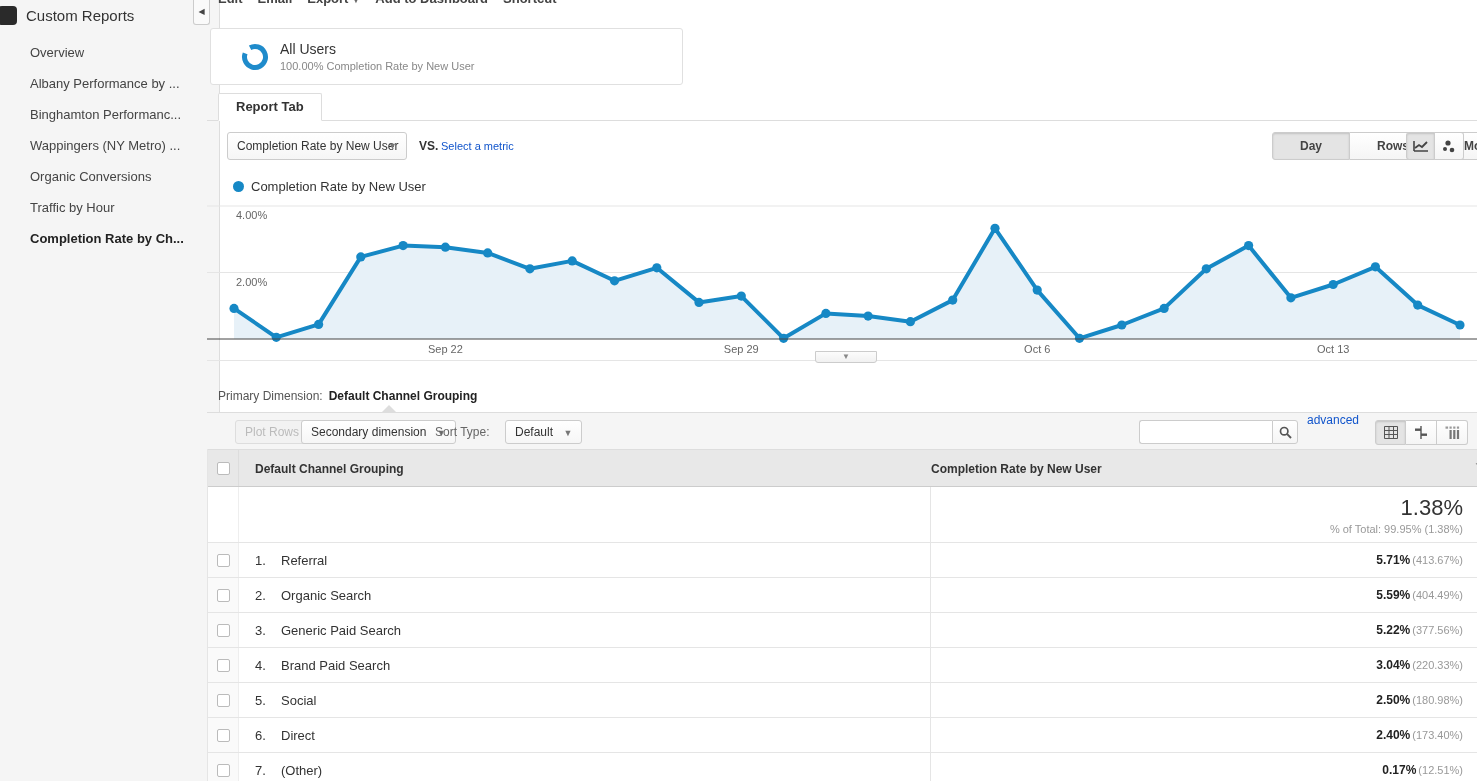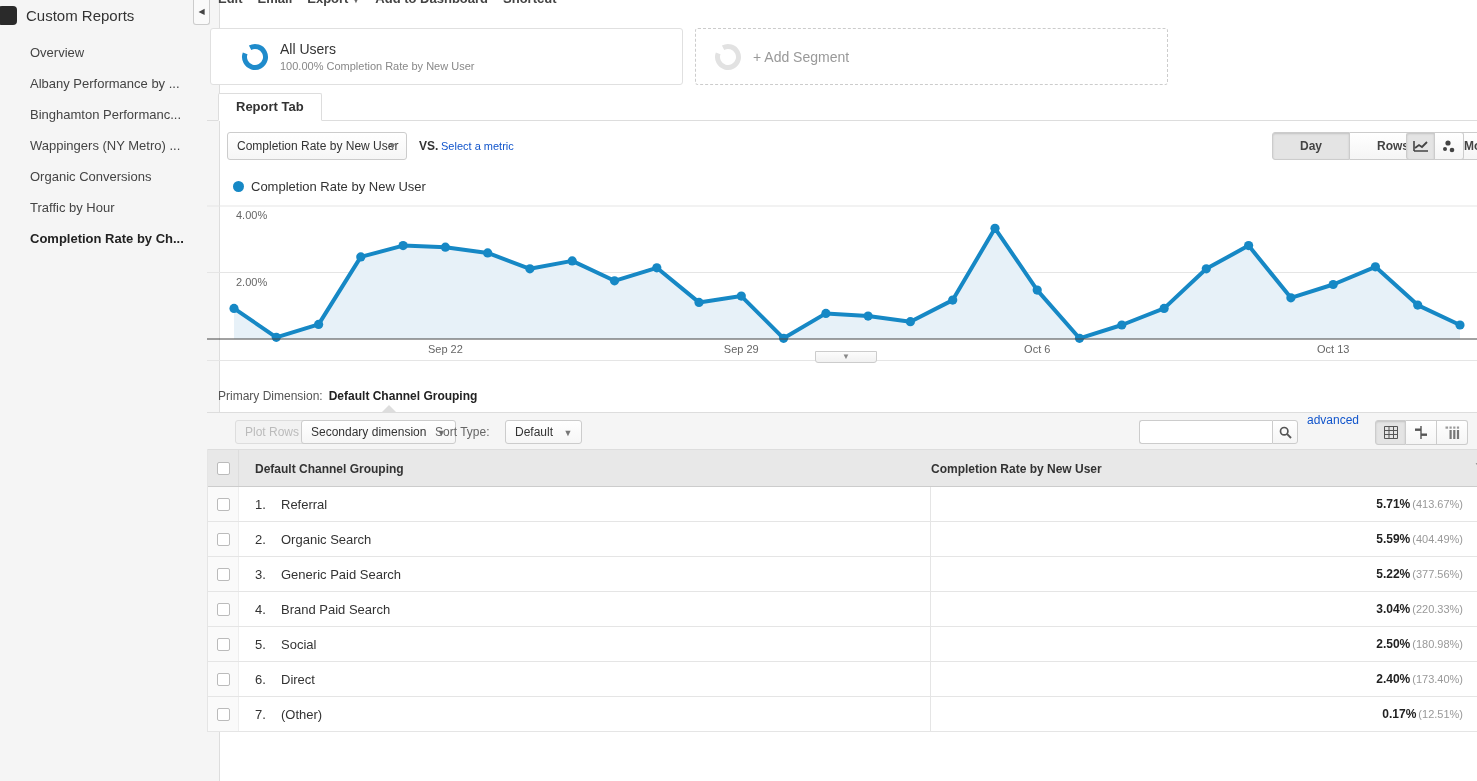--- a/index.html
+++ b/index.html
@@ -190,26 +190,20 @@
       </div>
 
     <div class="segment-card">
       <svg class="donut" width="28" height="28" viewBox="0 0 28 28">
         <circle cx="14" cy="14" r="10.5" fill="none" stroke="#1f8bcb" stroke-width="5" stroke-dasharray="58 8" transform="rotate(-118 14 14)"></circle>
       </svg>
       <div>
         <div class="seg-title">All Users</div>
         <div class="seg-sub">100.00% Completion Rate by New User</div>
       </div>
-    </div>
-    <div class="segment-add">
-      <svg class="donut" width="28" height="28" viewBox="0 0 28 28">
-        <circle cx="14" cy="14" r="10.5" fill="none" stroke="#e2e2e2" stroke-width="5" stroke-dasharray="58 8" transform="rotate(-118 14 14)"></circle>
-      </svg>
-      <span class="add-seg-label">+ Add Segment</span>
     </div>
 
     <div class="tab-row-line"></div>
     <div class="report-tab">Report Tab</div>
 
     <div class="metric-select">
       <span>Completion Rate by New User</span>
       <span class="caret">▼</span>
     </div>
     <span class="vs-label">vs.</span>
@@ -353,20 +347,28 @@
           <span class="checkbox"></span>
         </div>
         <div class="col-dim">
           <span class="hdr-label">Default Channel Grouping</span>
         </div>
         <div class="col-metric" style="text-align:left;">
           <span class="hdr-label">Completion Rate by New User</span>
           <span class="sort-arrow">↓</span>
         </div>
       </div>
+      <div class="dt-summary">
+        <div class="col-check"></div>
+        <div class="col-dim"></div>
+        <div class="col-metric">
+          <div class="sum-value">1.38%</div>
+          <div class="sum-sub">% of Total: 99.95% (1.38%)</div>
+        </div>
+      </div>
       <div id="table-rows">
           <div class="dt-row">
             <div class="col-check">
               <span class="checkbox"></span>
             </div>
             <div class="col-dim">
               <span class="row-num">1.</span>
               <span class="row-name link-like">Referral</span>
             </div>
             <div class="col-metric">

